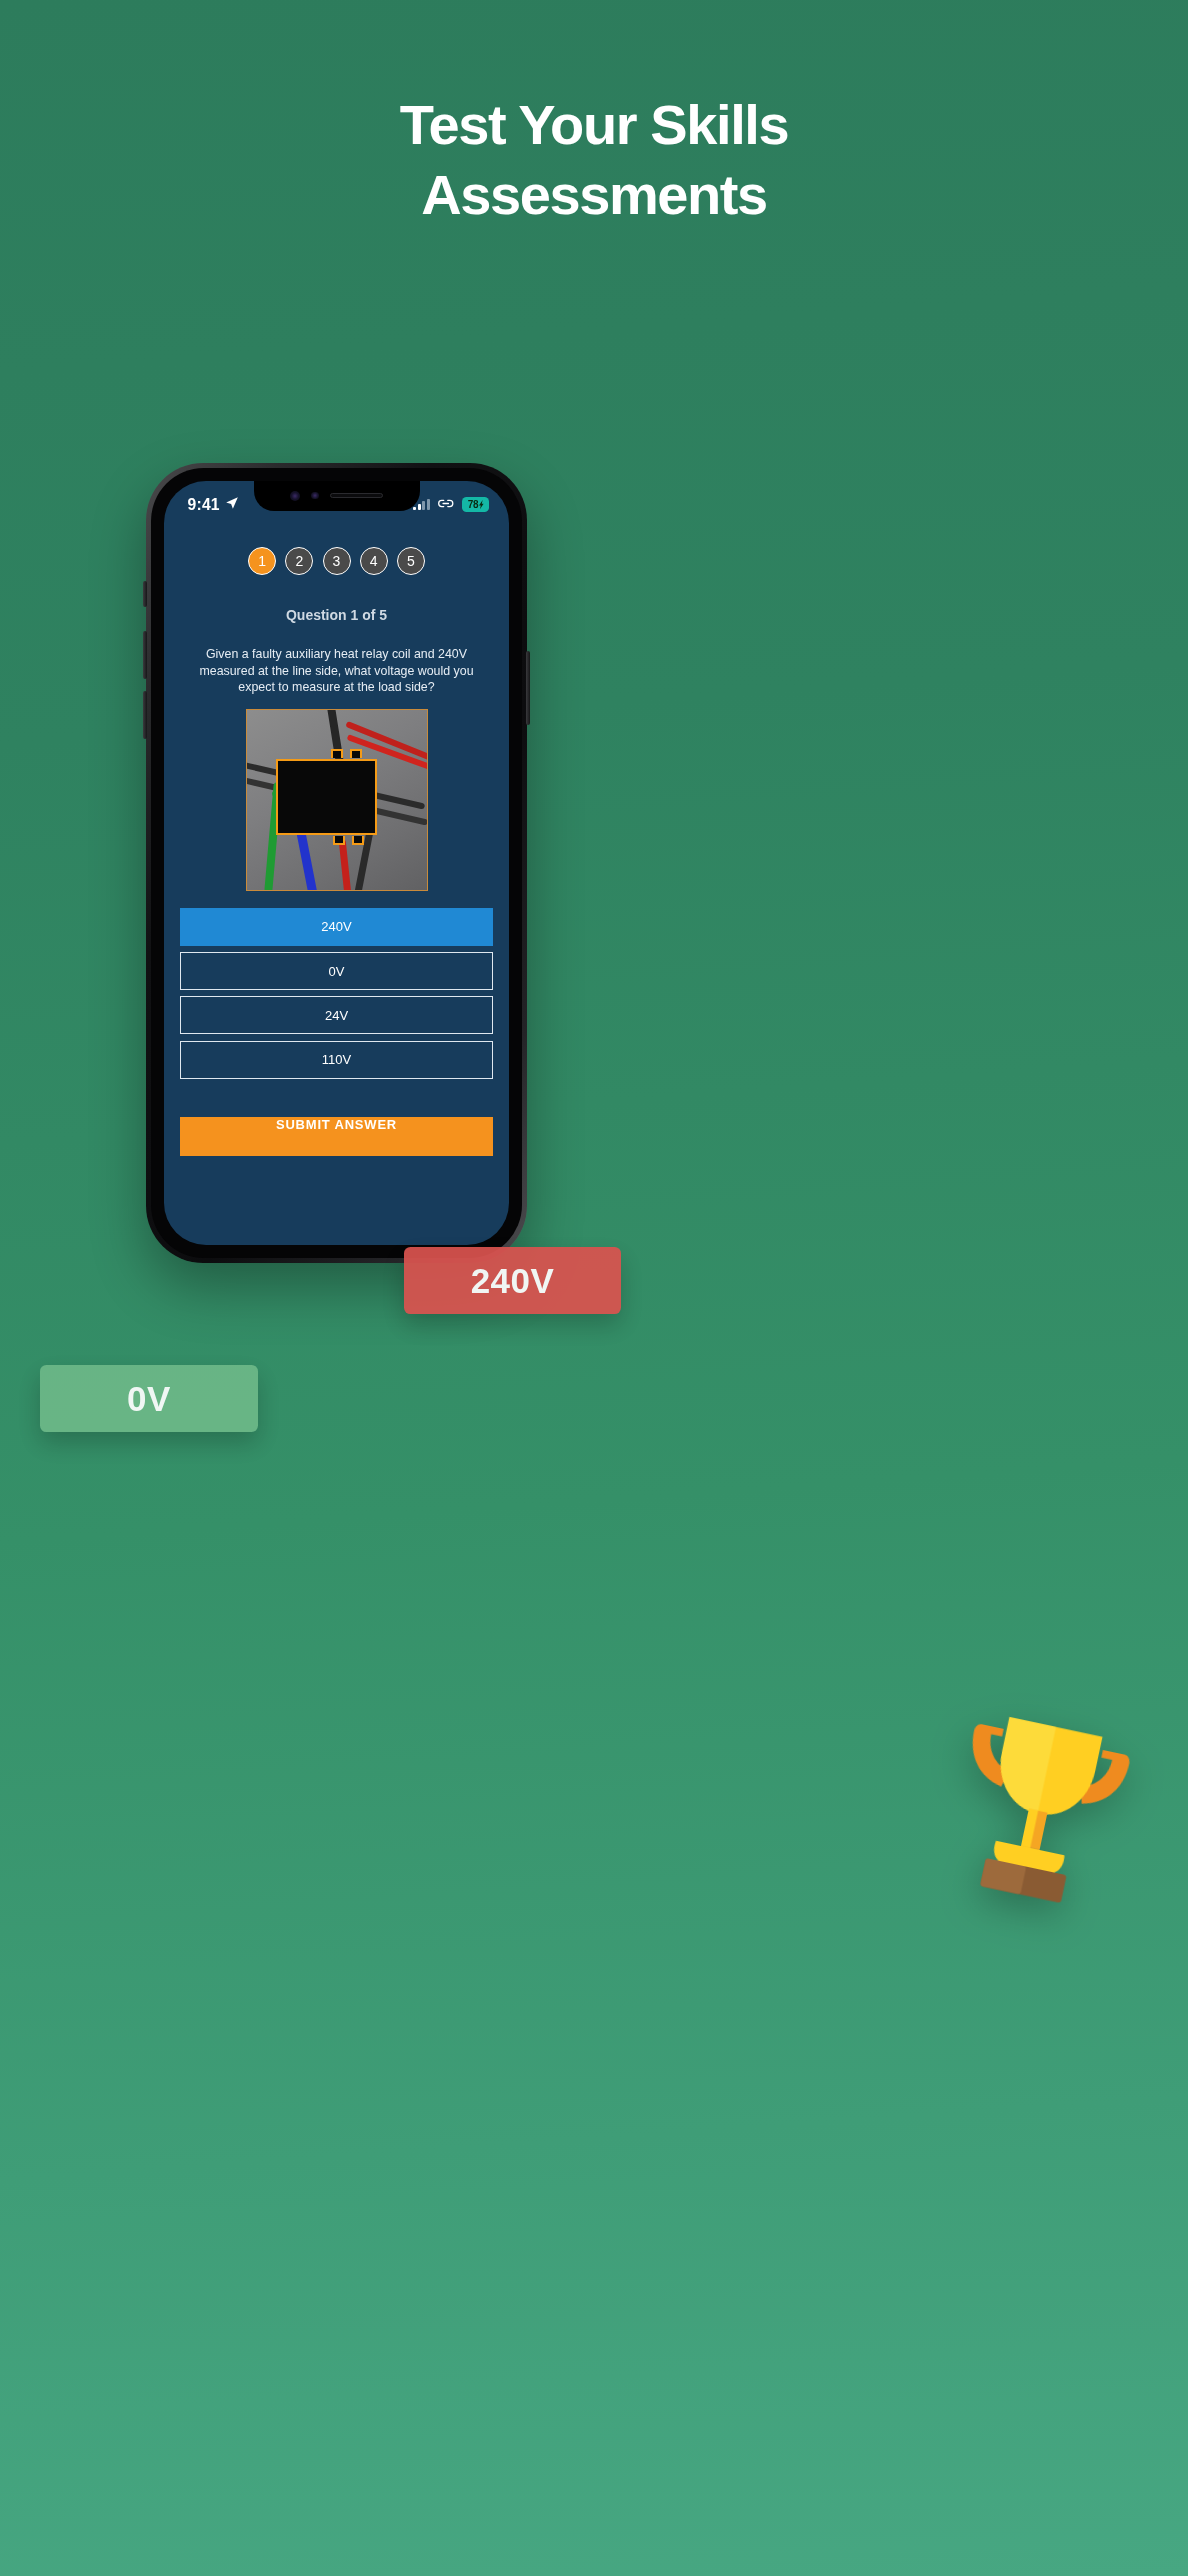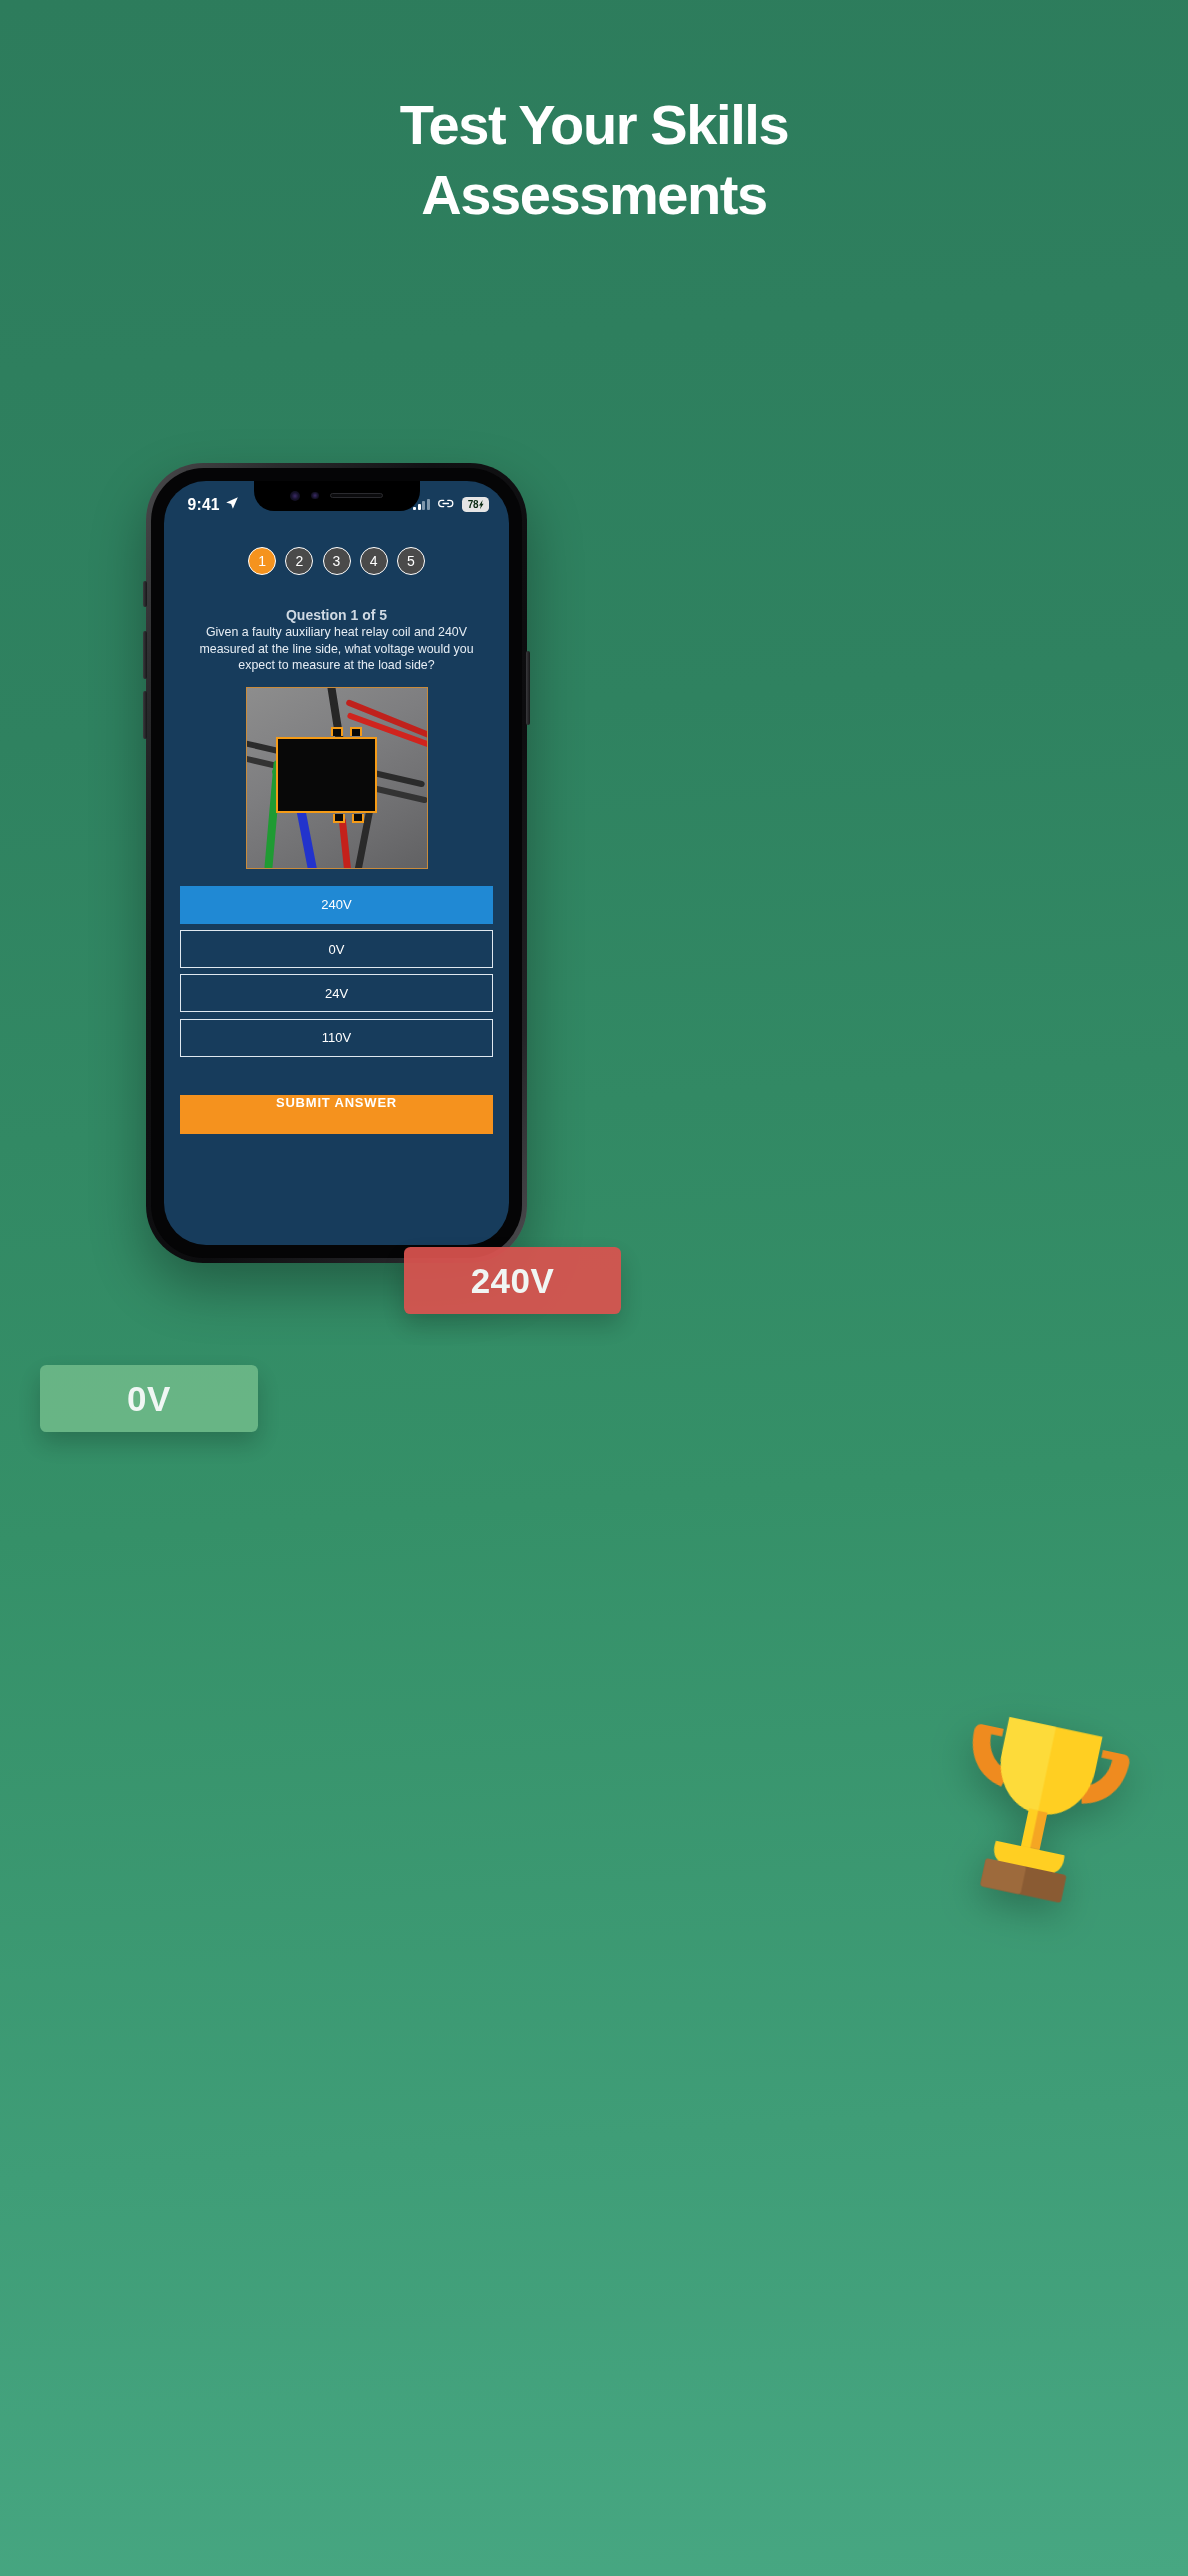--- a/index.html
+++ b/index.html
@@ -76,41 +76,41 @@
   .sb-time{ font-size:15.7px; font-weight:bold; letter-spacing:0.2px; }
   .sb-loc{ margin-left:5.5px; display:inline-block; }
   .sb-right{ margin-left:auto; display:flex; align-items:center; gap:7.4px; }
   .sig{ display:flex; align-items:flex-end; gap:1.8px; height:11px; }
   .sig i{ display:block; width:2.9px; background:#ffffff; border-radius:0.9px; }
   .sig i:nth-child(1){ height:3.7px; }
   .sig i:nth-child(2){ height:6.4px; }
   .sig i:nth-child(3){ height:9.2px; background:#7f97ab; }
   .sig i:nth-child(4){ height:11px; background:#7f97ab; }
   .batt{
-    background:#e5e5e5; color:#0a2a12; font-size:10px; font-weight:bold;
+    background:#14b8a6; color:#0a2a12; font-size:10px; font-weight:bold;
     border-radius:4.6px; padding:1.8px 4.6px 1.8px 5.5px; display:flex; align-items:center; gap:0.9px;
     letter-spacing:-0.2px;
   }
 
   
   .quiz{ position:absolute; top:41px; left:0; right:0; bottom:0; padding:14.7px 16.6px 0 16.6px; }
 
   .steps{ display:flex; justify-content:center; gap:9.2px; margin-top:11px; }
   .step{
     width:28px; height:28px; border-radius:50%;
     display:flex; align-items:center; justify-content:center;
     font-size:14px; color:#fff; border:1.8px solid #ffffff;
     background:#4a4a4a;
   }
   .step.active{ background:#f5931e; border-color:#ffffff; }
 
   .q-label{ text-align:center; color:#cfd9e3; font-size:14px; font-weight:bold; margin-top:32px; }
   .q-text{
     text-align:center; color:#e6edf4; font-size:12.4px; line-height:16.6px;
-    margin-top:1px; padding:0 5.5px;
+    margin-top:23px; padding:0 5.5px;
   }
 
   
   .photo{
     width:182px; height:182px; margin:13px auto 0 auto;
     border:1.8px solid #c98b3b; position:relative; overflow:hidden;
     background:linear-gradient(150deg,#8d8d8d 0%,#7e7e80 40%,#6e6e70 75%,#616163 100%);
   }
   .wire{ position:absolute; }
   .w-blk1{ width:193px; height:6.4px; background:#2b2b2b; top:72px; left:-13px; transform:rotate(13deg); border-radius:3.7px; }

